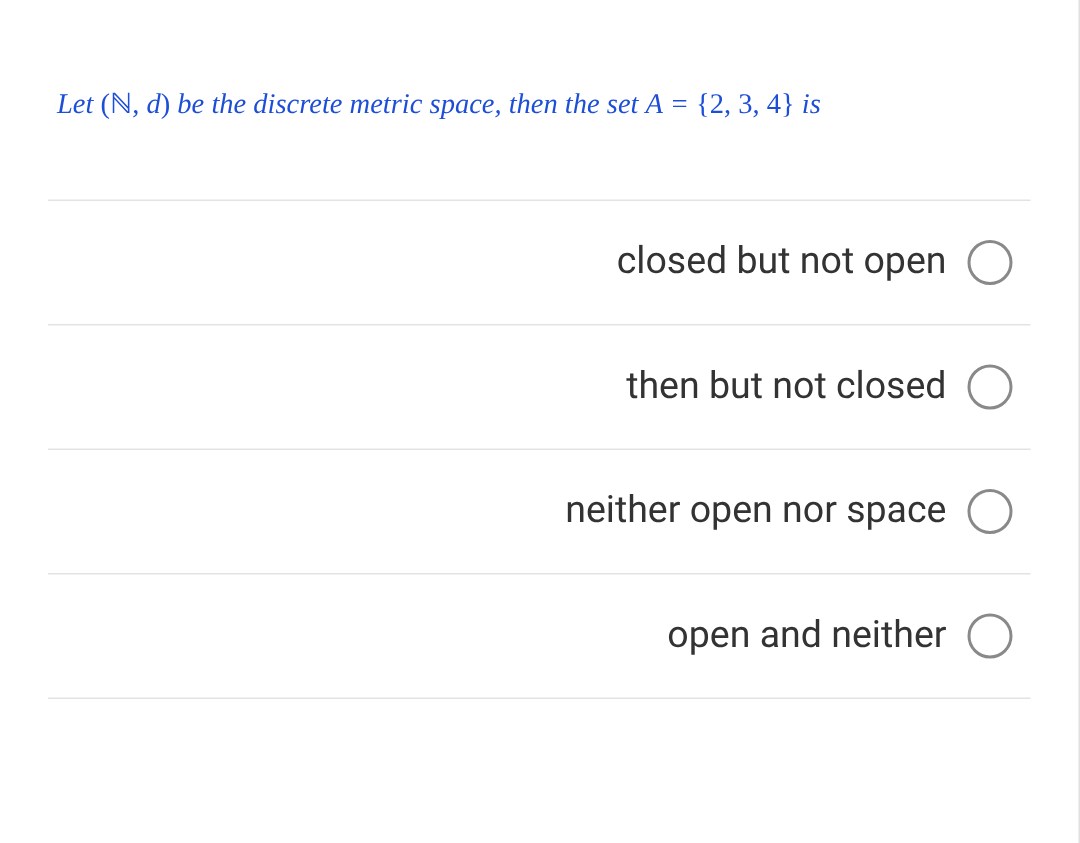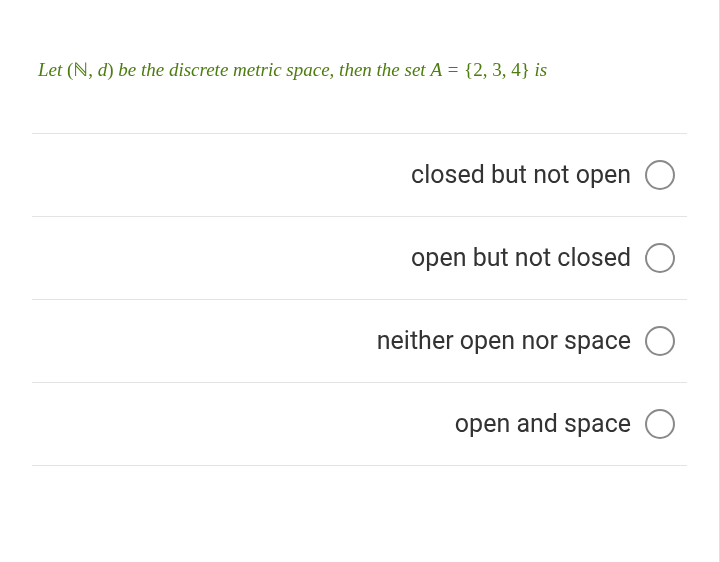--- a/index.html
+++ b/index.html
@@ -13,21 +13,21 @@
       background: #ffffff;
       font-family: -apple-system, BlinkMacSystemFont, "Segoe UI", Roboto, "Helvetica Neue", Arial, sans-serif;
       position: relative;
       border-right: 1px solid #e0e0e0;
     }
     .question-prompt {
       padding: 56px 38px 48px 38px;
       font-style: italic;
       font-family: Georgia, "Times New Roman", serif;
       font-size: 19px;
-      color: #4d7c0f;
+      color: #1d4ed8;
       line-height: 1.5;
     }
     .math-var {
       font-family: "Times New Roman", Georgia, serif;
       font-style: italic;
     }
     .math-bb {
       font-family: "Times New Roman", Georgia, serif;
       font-style: normal;
       font-weight: 500;
@@ -75,24 +75,24 @@
   <span class="math-var">A = </span><span class="math-normal">{</span><span class="math-normal">2, 3, 4</span><span class="math-normal">} </span>
   <span>is</span>
 </div>
 
 <div class="options-container">
   <div class="option-row">
     <span class="option-label">closed but not open</span>
     <span class="radio-circle"></span>
   </div>
   <div class="option-row">
-    <span class="option-label">open but not closed</span>
+    <span class="option-label">then but not closed</span>
     <span class="radio-circle"></span>
   </div>
   <div class="option-row">
     <span class="option-label">neither open nor space</span>
     <span class="radio-circle"></span>
   </div>
   <div class="option-row">
-    <span class="option-label">open and space</span>
+    <span class="option-label">open and neither</span>
     <span class="radio-circle"></span>
   </div>
 </div>
 
 </body></html>

